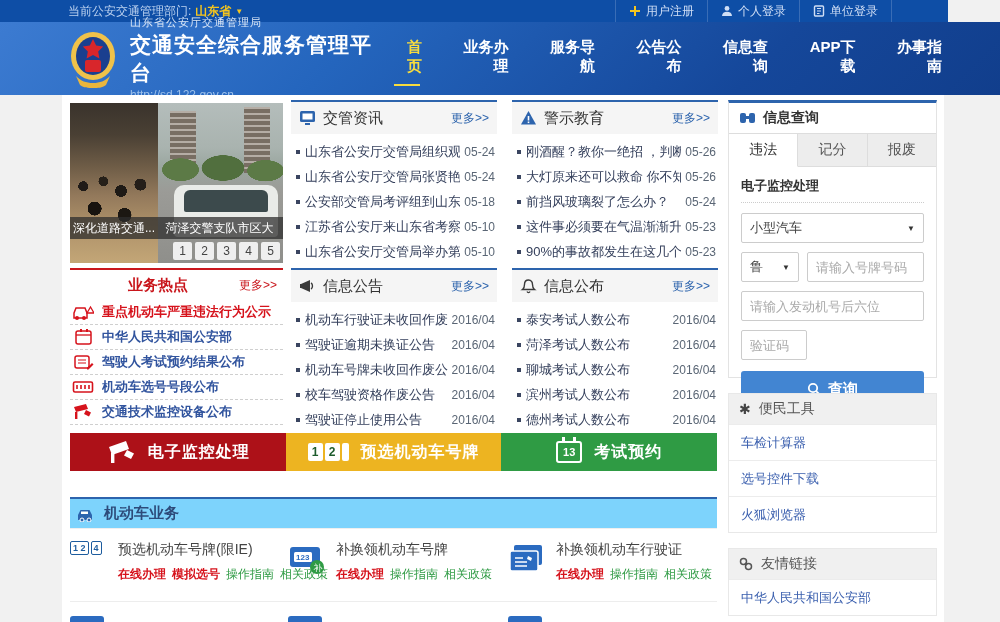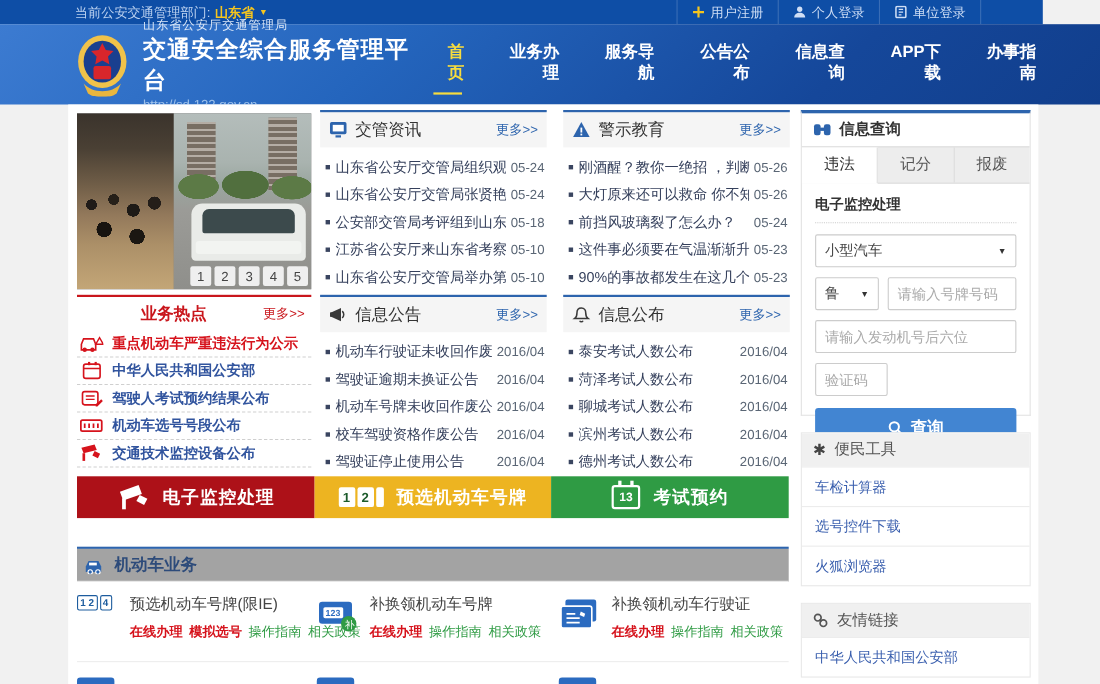--- a/index.html
+++ b/index.html
@@ -101,21 +101,21 @@
            font-size:12px; display:flex; align-items:center; justify-content:center; }
   .plate.half { width:7px; }
   .cal { width:26px; height:22px; border:2px solid #fff; border-radius:3px; position:relative;
          display:flex; align-items:center; justify-content:center; color:#fff; font-size:11px; font-weight:bold; }
   .cal::before, .cal::after { content:""; position:absolute; top:-6px; width:3px; height:5px; background:#fff; }
   .cal::before { left:4px; } .cal::after { right:4px; }
 
   
   .vsec { position:absolute; left:70px; top:497px; width:647px; height:125px; }
   .vline { height:2px; background:#2d64ad; }
-  .vhead { height:30px; background:#a3a3a3; display:flex; align-items:center; padding:0 6px; border-bottom:1px solid #efefef; }
+  .vhead { height:30px; background:#7dd3fc; display:flex; align-items:center; padding:0 6px; border-bottom:1px solid #efefef; }
   .vhead .ic { width:20px; height:16px; margin-right:8px; }
   .vhead .ttl { font-size:15px; color:#2d4b7a; font-weight:bold; }
   .vrow { position:relative; height:66px; }
   .vitem { position:absolute; top:12px; display:flex; gap:10px; cursor:default; }
   .vitem.v1 { left:0; } .vitem.v2 { left:218px; } .vitem.v3 { left:438px; }
   .vicon { width:38px; height:36px; position:relative; flex:0 0 38px; }
   .vt { font-size:14px; color:#444; margin-bottom:7px; }
   .vlinks { font-size:12px; display:flex; gap:6px; }
   .vlink { cursor:pointer; } .vlink.red { color:#d6131c; font-weight:bold; } .vlink.green { color:#2f9b44; }
   .vdivider { height:1px; background:#ededed; margin-top:6px; }
@@ -234,20 +234,24 @@
     <div class="c-left"></div>
     <div class="c-right">
       <div class="bldg b1"></div>
       <div class="bldg b2"></div>
       <div class="trees"></div>
       <div class="car">
         <div class="glass"></div>
           <div class="hood"></div>
       </div>
     </div>
+    <div class="cap-bar">
+      <span class="cl">深化道路交通...</span>
+      <span class="cr">菏泽交警支队市区大</span>
+    </div>
     <div class="pager">
       <span class="pg">1</span>
       <span class="pg">2</span>
       <span class="pg">3</span>
       <span class="pg">4</span>
       <span class="pg">5</span>
     </div>
   </div>
 
   <div class="panel" style="left:291px; top:100px; width:206px;">

